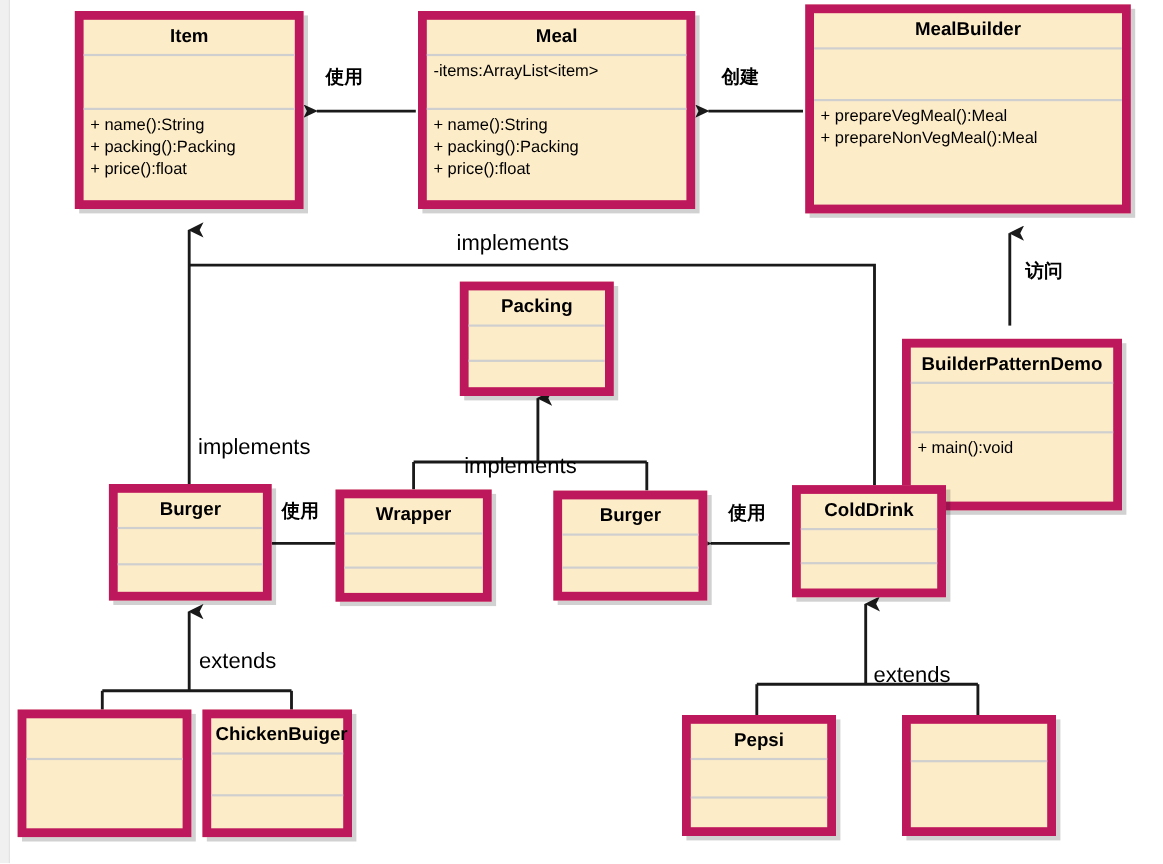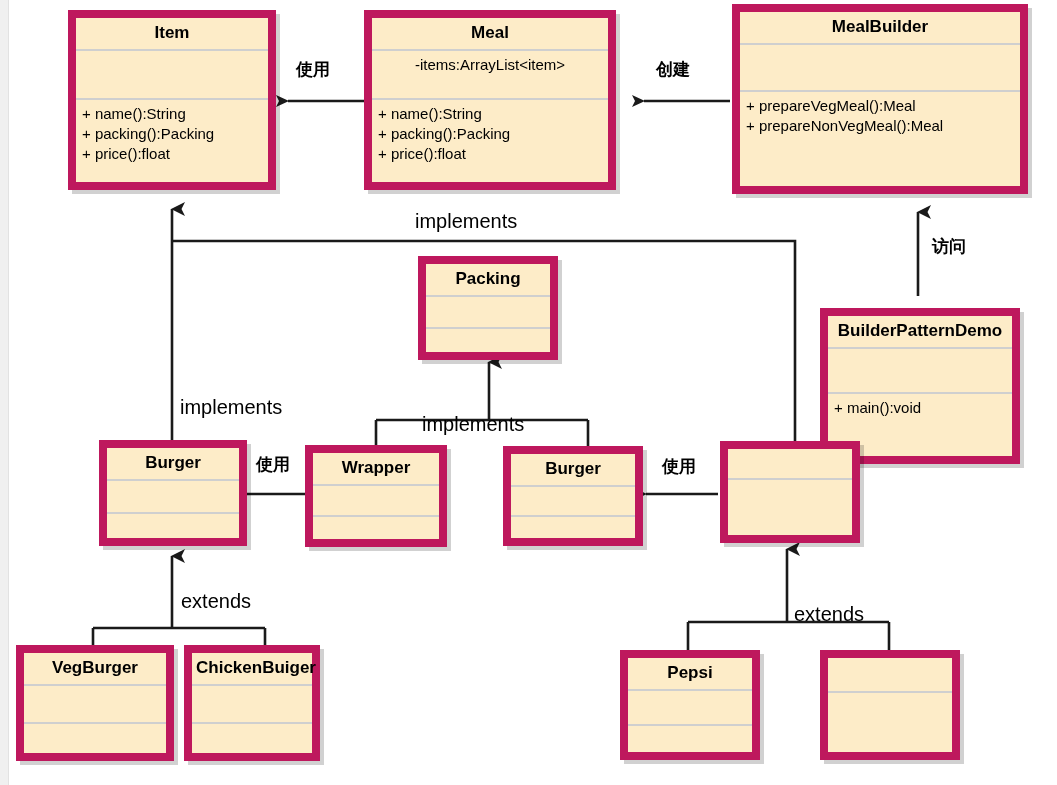--- a/index.html
+++ b/index.html
@@ -121,23 +121,23 @@
   <div class="uml-class" style="left:68px; top:10px; width:208px; height:180px;">
     <div class="uml-title">Item</div>
     <div class="uml-attrs" style="height:49px;"></div>
     <div class="uml-methods">
       <div class="uml-row">+ name():String</div>
       <div class="uml-row">+ packing():Packing</div>
       <div class="uml-row">+ price():float</div>
     </div>
   </div>
 
-  <div class="uml-class" style="left:364px; top:10px; width:252px; height:180px;">
+  <div class="uml-class" style="left:380px; top:10px; width:252px; height:180px;">
     <div class="uml-title">Meal</div>
-    <div class="uml-attrs" style="height:49px;text-align:center;">
+    <div class="uml-attrs" style="height:49px;">
       <div class="uml-row">-items:ArrayList&lt;item&gt;</div>
     </div>
     <div class="uml-methods">
       <div class="uml-row">+ name():String</div>
       <div class="uml-row">+ packing():Packing</div>
       <div class="uml-row">+ price():float</div>
     </div>
   </div>
 
   <div class="uml-class" style="left:732px; top:4px; width:296px; height:190px;">
@@ -175,26 +175,26 @@
     <div class="uml-methods" style="height:33px;"></div>
   </div>
 
   <div class="uml-class" style="left:503px; top:446px; width:140px; height:100px;">
     <div class="uml-title">Burger</div>
     <div class="uml-attrs" style="height:30px;"></div>
     <div class="uml-methods" style="height:30px;"></div>
   </div>
 
   <div class="uml-class" style="left:720px; top:441px; width:140px; height:102px;">
+    <div class="uml-title">ColdDrink</div>
     <div class="uml-attrs" style="height:31px;"></div>
     <div class="uml-methods" style="height:31px;"></div>
   </div>
 
   <div class="uml-class" style="left:16px; top:645px; width:158px; height:116px;">
-    <div class="uml-title">VegBurger</div>
     <div class="uml-attrs" style="height:38px;"></div>
     <div class="uml-methods" style="height:38px;"></div>
   </div>
 
   <div class="uml-class" style="left:184px; top:645px; width:136px; height:116px;">
     <div class="uml-title">ChickenBuiger</div>
     <div class="uml-attrs" style="height:38px;"></div>
     <div class="uml-methods" style="height:38px;"></div>
   </div>
 

